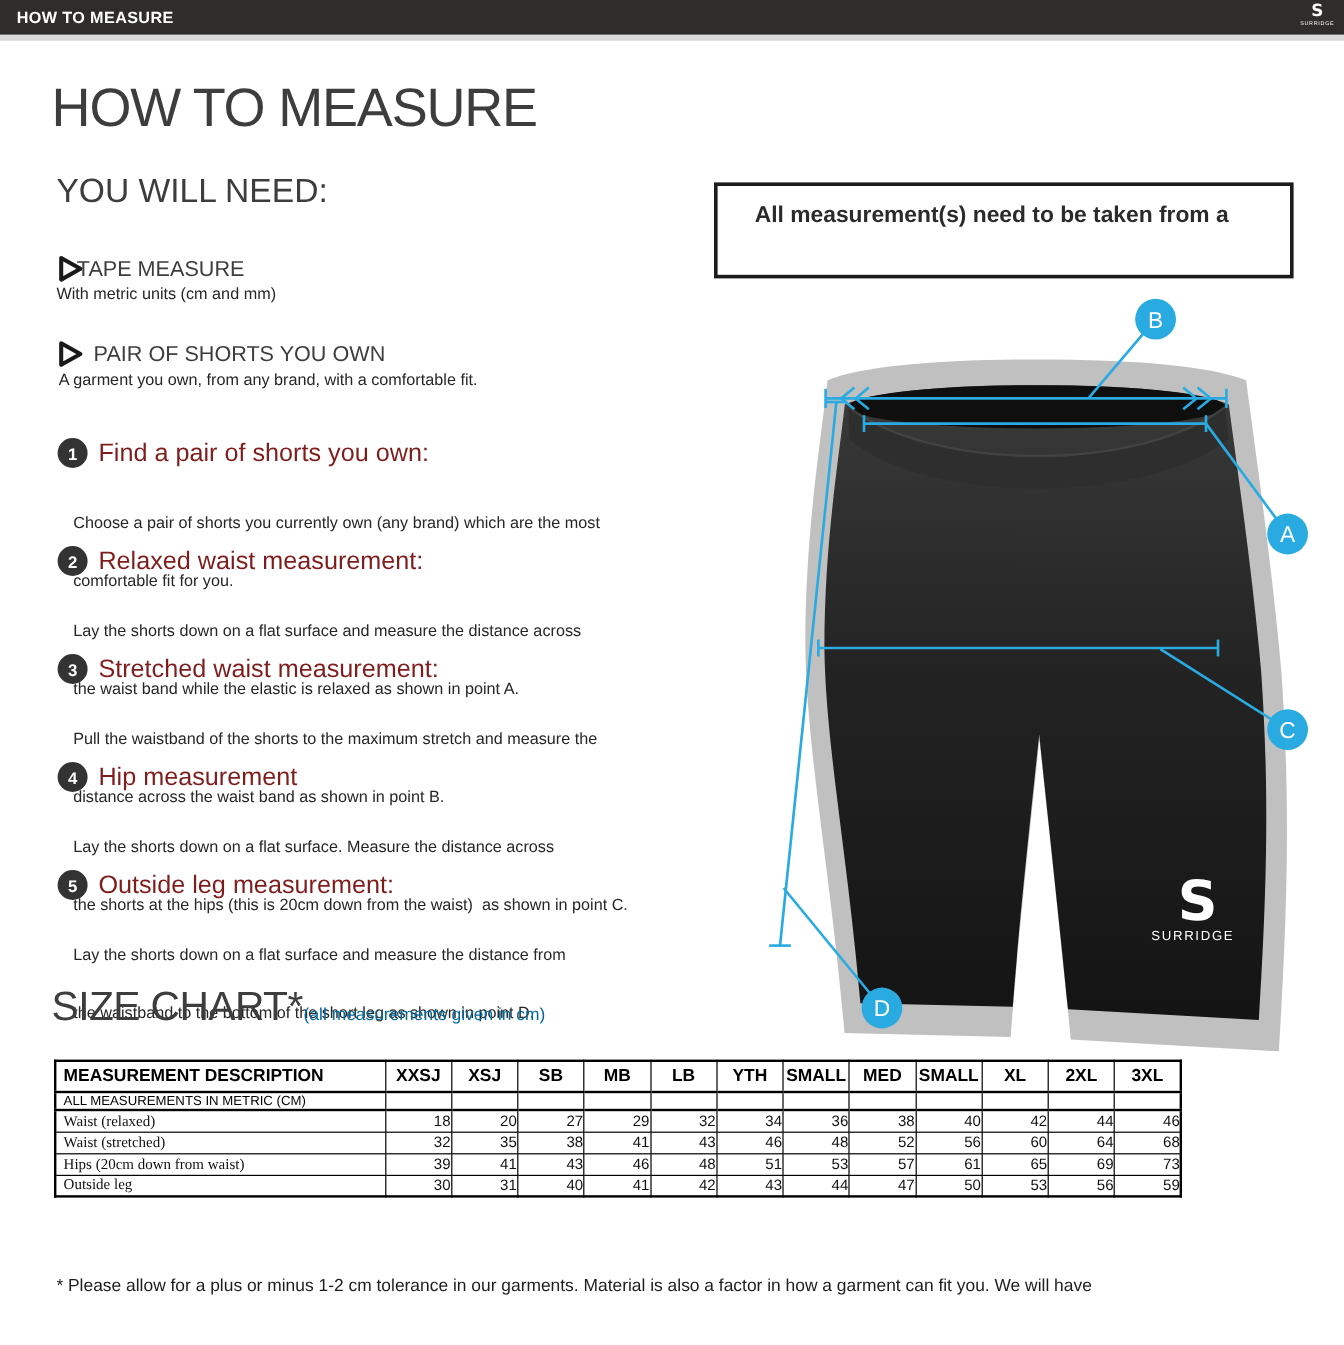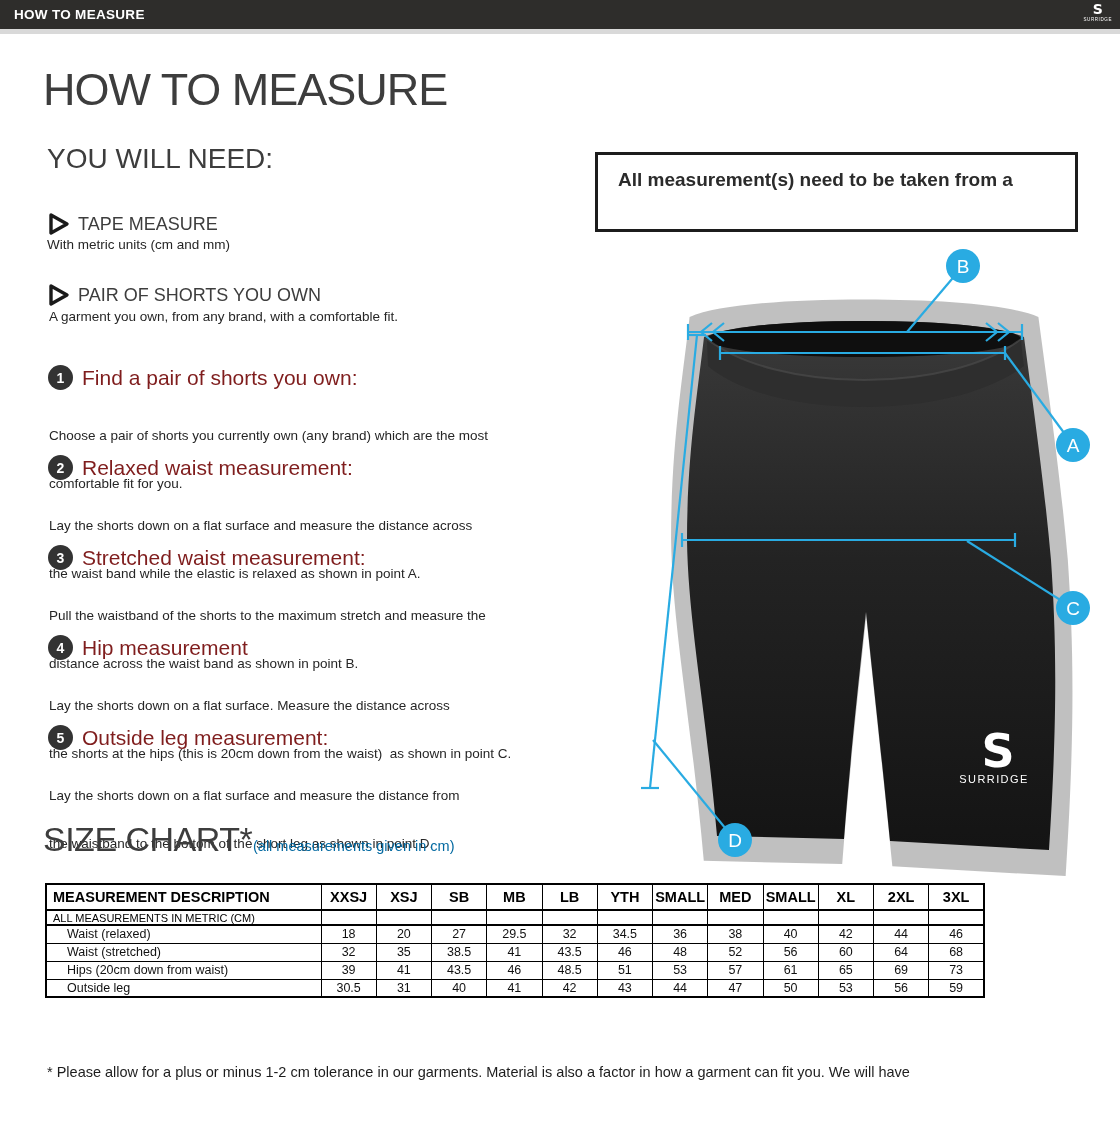--- a/index.html
+++ b/index.html
@@ -19,35 +19,35 @@
   .h2 { position:absolute; left:47px; top:143px; font-size:28px; color:#3d3d3d; }
 
   .need-item .tri { position:absolute; width:24px; height:24px; }
   .need-label { position:absolute; font-size:18px; color:#3d3d3d; }
   .need-desc { position:absolute; font-size:13.5px; color:#262626; white-space:pre; }
 
   .step { position:absolute; left:48px; }
   .step-head { display:flex; align-items:center; }
   .step-num { width:25px; height:25px; border-radius:50%; background:#333; color:#fff; font-size:14px; font-weight:bold; display:inline-flex; align-items:center; justify-content:center; flex:0 0 25px; }
   .step-title { font-size:21px; color:#7f1d1d; margin-left:9px; }
-  .step-body { margin-top:6px; margin-left:1px; font-size:13.5px; color:#262626; line-height:16px; white-space:pre; }
-
-  .notebox { position:absolute; left:595px; top:152px; width:483px; height:80px; border:3px solid #1c1c1c; padding:11px 20px; }
+  .step-body { margin-top:6px; margin-left:13px; font-size:13.5px; color:#262626; line-height:16px; white-space:pre; }
+
+  .notebox { position:absolute; left:595px; top:152px; width:483px; height:80px; border:3px solid #1c1c1c; padding:11px 31px; }
   .notebox div { font-size:19px; font-weight:bold; color:#2b2b2b; line-height:27px; white-space:pre; }
 
   .sizechart-h { position:absolute; left:43px; top:820px; font-size:34px; color:#3d3d3d; letter-spacing:-.5px; }
   .sizechart-sub { position:absolute; left:253px; top:838px; font-size:14.5px; color:#0369a1; }
 
   table.sizes { position:absolute; left:45px; top:883px; width:940px; border-collapse:collapse; table-layout:fixed; border:2px solid #000; }
   table.sizes th, table.sizes td { border:1px solid #000; font-family:"Liberation Sans",sans-serif; overflow:hidden; }
   table.sizes thead th { font-size:14.5px; font-weight:bold; height:26px; text-align:center; border-bottom:2px solid #000; }
   table.sizes thead th.desc { text-align:left; padding-left:6px;margin-left:44px; }
   table.sizes tr.subhead td { font-size:11px; font-weight:normal; height:15px; padding-left:6px; border-bottom:2px solid #000; }
-  table.sizes tr.data td { font-size:12.5px; height:18px; text-align:center; color:#111; }
-  table.sizes tr.data td.lbl { text-align:left; padding-left:20px; }
+  table.sizes tr.data td { font-size:12.5px; height:18px; color:#111;padding-left:40px; }
+  table.sizes tr.data td.lbl { text-align:left; padding-left:6px;font-family:Liberation Serif, serif; }
 
   .disclaimer { position:absolute; left:47px; top:1019px; font-size:14.5px; color:#1d1d1d; line-height:21.5px; white-space:pre; }
 
   .diagram { position:absolute; left:620px; top:240px; width:500px; height:640px; }
 </style>
 </head>
 <body>
 
 <div id="root">
 
@@ -60,21 +60,21 @@
   </div>
   <div class="topbar-shadow"></div>
 
   <div class="h1">HOW TO MEASURE</div>
   <div class="h2">YOU WILL NEED:</div>
 
   <div class="need-item">
     <svg class="tri" style="left:47px; top:212px;" viewBox="0 0 24 24">
       <polygon points="4,3 20,12 4,21" fill="#fff" stroke="#1a1a1a" stroke-width="3.4" stroke-linejoin="round"></polygon>
     </svg>
-    <span class="need-label" style="left:78px; top:214px;text-align:center;">TAPE MEASURE</span>
+    <span class="need-label" style="left:64px; top:214px;text-align:center;">TAPE MEASURE</span>
     <span class="need-desc" style="left:47px; top:237px;">With metric units (cm and mm)</span>
   </div>
 
   <div class="need-item">
     <svg class="tri" style="left:47px; top:283px;" viewBox="0 0 24 24">
       <polygon points="4,3 20,12 4,21" fill="#fff" stroke="#1a1a1a" stroke-width="3.4" stroke-linejoin="round"></polygon>
     </svg>
     <span class="need-label" style="left:78px; top:285px;">PAIR OF SHORTS YOU OWN</span>
     <span class="need-desc" style="left:49px; top:309px;">A garment you own, from any brand, with a comfortable fit.</span>
   </div>

